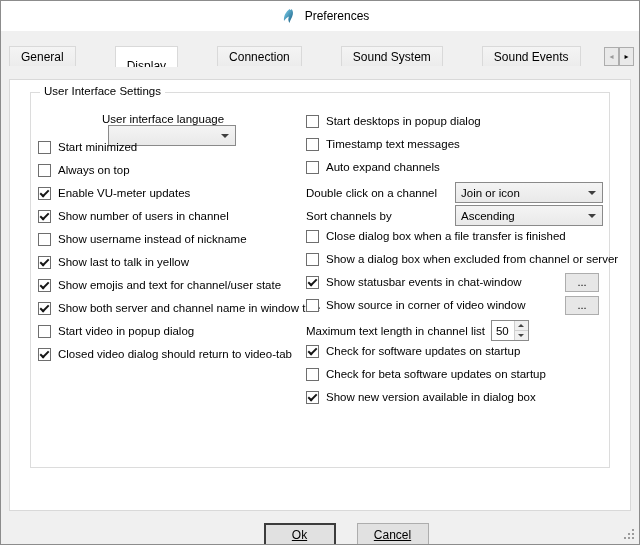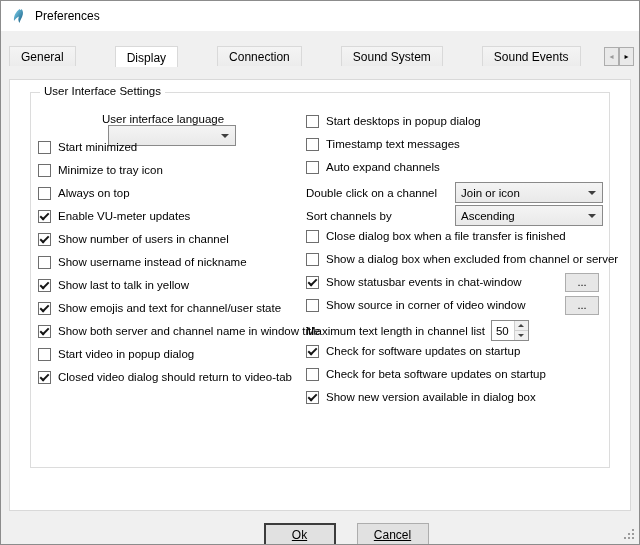--- a/index.html
+++ b/index.html
@@ -16,20 +16,21 @@
     background: #f0f0f0;
     border: 1px solid #8c8c8c;
     overflow: hidden;
   }
   
   .titlebar {
     height: 30px;
     background: #ffffff;
     display: flex; align-items: center;
     padding-left: 9px;
+    justify-content: center;
   }
   .app-icon { width: 16px; height: 16px; margin-right: 9px; flex: none; }
   .title-text { font-size: 12px; }
   
   .tabwrap {
     position: relative;
     margin-top: 14px;
     padding: 0 8px;
     height: 22px;
     display: flex;
@@ -43,21 +44,21 @@
     padding: 3px 11px 3px;
     height: 20px;
     background: linear-gradient(#f4f4f4, #ececec);
     border: 1px solid #d9d9d9;
     border-bottom: none;
   }
   .tab + .tab { margin-left: -1px; }
   .tab.selected {
     background: #ffffff;
     height: 22px;
-    padding-top: 4px;
+    padding-top: 12px;
     position: relative;
     z-index: 3;
     margin-bottom: -1px;
   }
   .tab-scroll { position: absolute; right: 5px; bottom: 1px; display: flex; z-index: 4; }
   .tab-scroll button {
     width: 15px; height: 19px;
     border: 1px solid #adadad;
     background: #e9e9e9;
     font-size: 8px; line-height: 1;
@@ -236,24 +237,20 @@
               <span class="combo-text"></span>
               <span class="combo-arrow"></span>
             </div>
           </div>
           <div>
   <div class="row check-row">
     <span class="checkbox"></span>
     <span class="check-label">Start minimized</span>
   </div>
 
-  <div class="row check-row">
-    <span class="checkbox"></span>
-    <span class="check-label">Minimize to tray icon</span>
-  </div>
 
   <div class="row check-row">
     <span class="checkbox"></span>
     <span class="check-label">Always on top</span>
   </div>
 
   <div class="row check-row">
     <span class="checkbox checked"></span>
     <span class="check-label">Enable VU-meter updates</span>
   </div>

